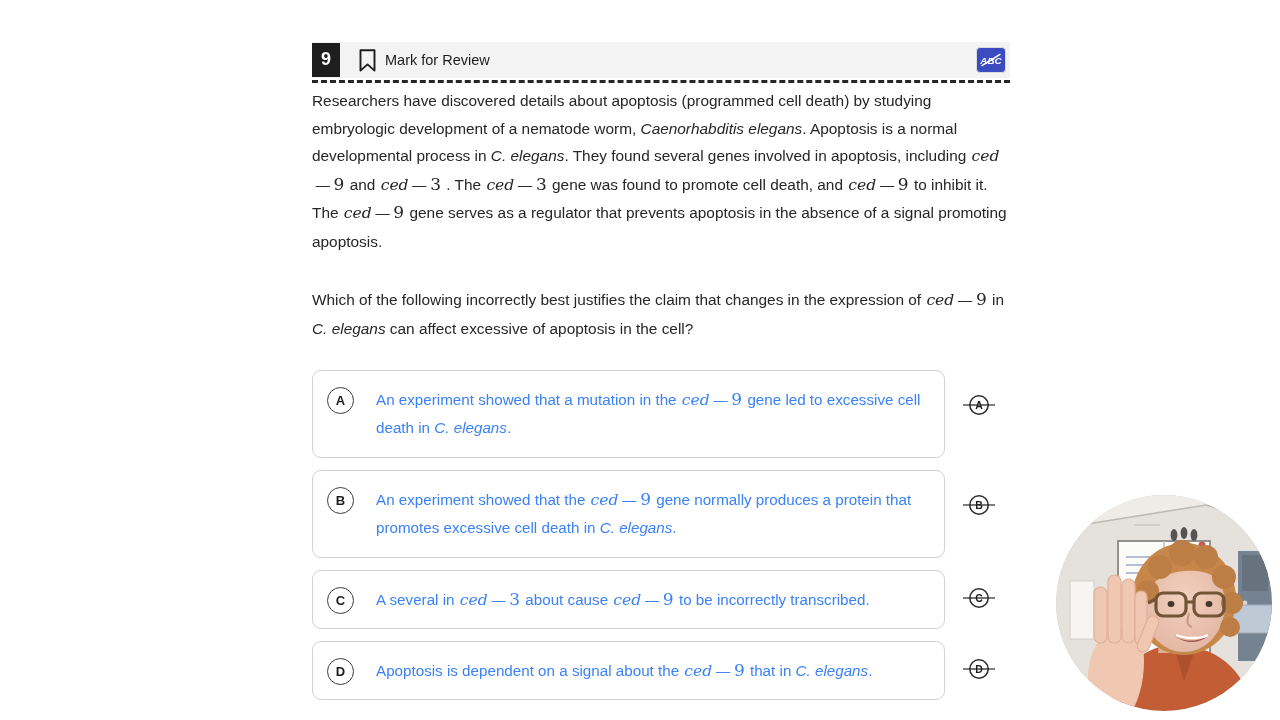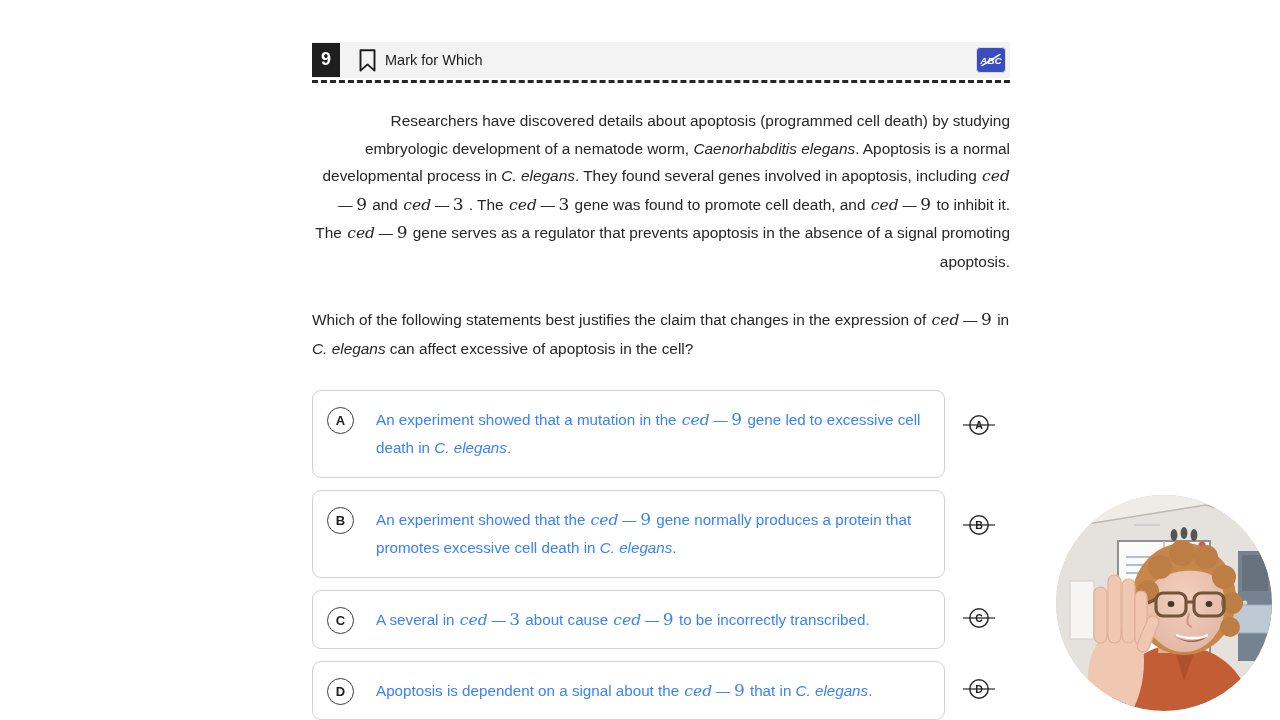--- a/index.html
+++ b/index.html
@@ -94,25 +94,25 @@
 
   .dashed-rule {
     height: 0;
     border-top: 3px dashed #262626;
     margin-top: 2px;
     width: 698px;
   }
 
   
   .passage {
-    margin-top: 24px;
+    margin-top: 4px;
     font-size: 15.4px;
     line-height: 27.5px;
     color: #262626;
-    text-align: right;
+    text-align: left;
   }
   .stem {
     margin-top: 31px;
     font-size: 15.4px;
     line-height: 27.5px;
     color: #262626;
   }
   i.sci { font-style: italic; }
 
   
@@ -214,41 +214,41 @@
     <div class="qheader">
 
       <div class="qnum-badge">9</div>
 
       <div class="bookmark-wrap">
         <span class="bookmark-icon">
           <svg viewBox="0 0 17 23" width="17" height="23" aria-hidden="true">
             <path d="M1.5 1.2 H15.5 V21.6 L8.5 15.4 L1.5 21.6 Z" fill="none" stroke="#1c1c1c" stroke-width="1.9" stroke-linejoin="round"></path>
           </svg>
         </span>
-        <span class="mark-label">Mark for Which</span>
+        <span class="mark-label">Mark for Review</span>
       </div>
 
       <div class="abc-btn">
         <span>
           <svg viewBox="0 0 26 20" width="24" height="18" aria-hidden="true">
             <text x="13" y="14.5" text-anchor="middle" font-family="Liberation Sans, sans-serif" font-size="11" font-weight="700" font-style="italic" fill="#ffffff">ABC</text>
             <line x1="2.5" y1="16.5" x2="23.5" y2="3.5" stroke="#ffffff" stroke-width="1.7"></line>
           </svg>
         </span>
       </div>
     </div>
 
     <div class="dashed-rule"></div>
 
     <div class="passage">
       <span>Researchers have discovered details about apoptosis (programmed cell death) by studying embryologic development of a nematode worm, </span><i class="sci">Caenorhabditis elegans</i><span>. Apoptosis is a normal developmental process in </span><i class="sci">C. elegans</i><span>. They found several genes involved in apoptosis, including </span><span class="mth"><span>ced</span><span class="op">—</span><span class="nm">9</span></span><span> and </span><span class="mth"><span>ced</span><span class="op">—</span><span class="nm">3</span></span><span> . The </span><span class="mth"><span>ced</span><span class="op">—</span><span class="nm">3</span></span><span> gene was found to promote cell death, and </span><span class="mth"><span>ced</span><span class="op">—</span><span class="nm">9</span></span><span> to inhibit it. The </span><span class="mth"><span>ced</span><span class="op">—</span><span class="nm">9</span></span><span> gene serves as a regulator that prevents apoptosis in the absence of a signal promoting apoptosis.</span>
     </div>
 
     <div class="stem">
-      <span>Which of the following statements best justifies the claim that changes in the expression of </span><span class="mth"><span>ced</span><span class="op">—</span><span class="nm">9</span></span><span> in </span><i class="sci">C. elegans</i><span> can affect excessive of apoptosis in the cell?</span>
+      <span>Which of the following incorrectly best justifies the claim that changes in the expression of </span><span class="mth"><span>ced</span><span class="op">—</span><span class="nm">9</span></span><span> in </span><i class="sci">C. elegans</i><span> can affect excessive of apoptosis in the cell?</span>
     </div>
 
     <div class="choices">
 
       <div class="choice-row">
         <div class="choice-box two-line">
           <span class="letter-circle">A</span>
           <span class="choice-text"><span>An experiment showed that a mutation in the </span><span class="mth"><span>ced</span><span class="op">—</span><span class="nm">9</span></span><span> gene led to excessive cell death in </span><i class="sci">C. elegans</i><span>.</span></span>
         </div>
         <div class="crossout">

